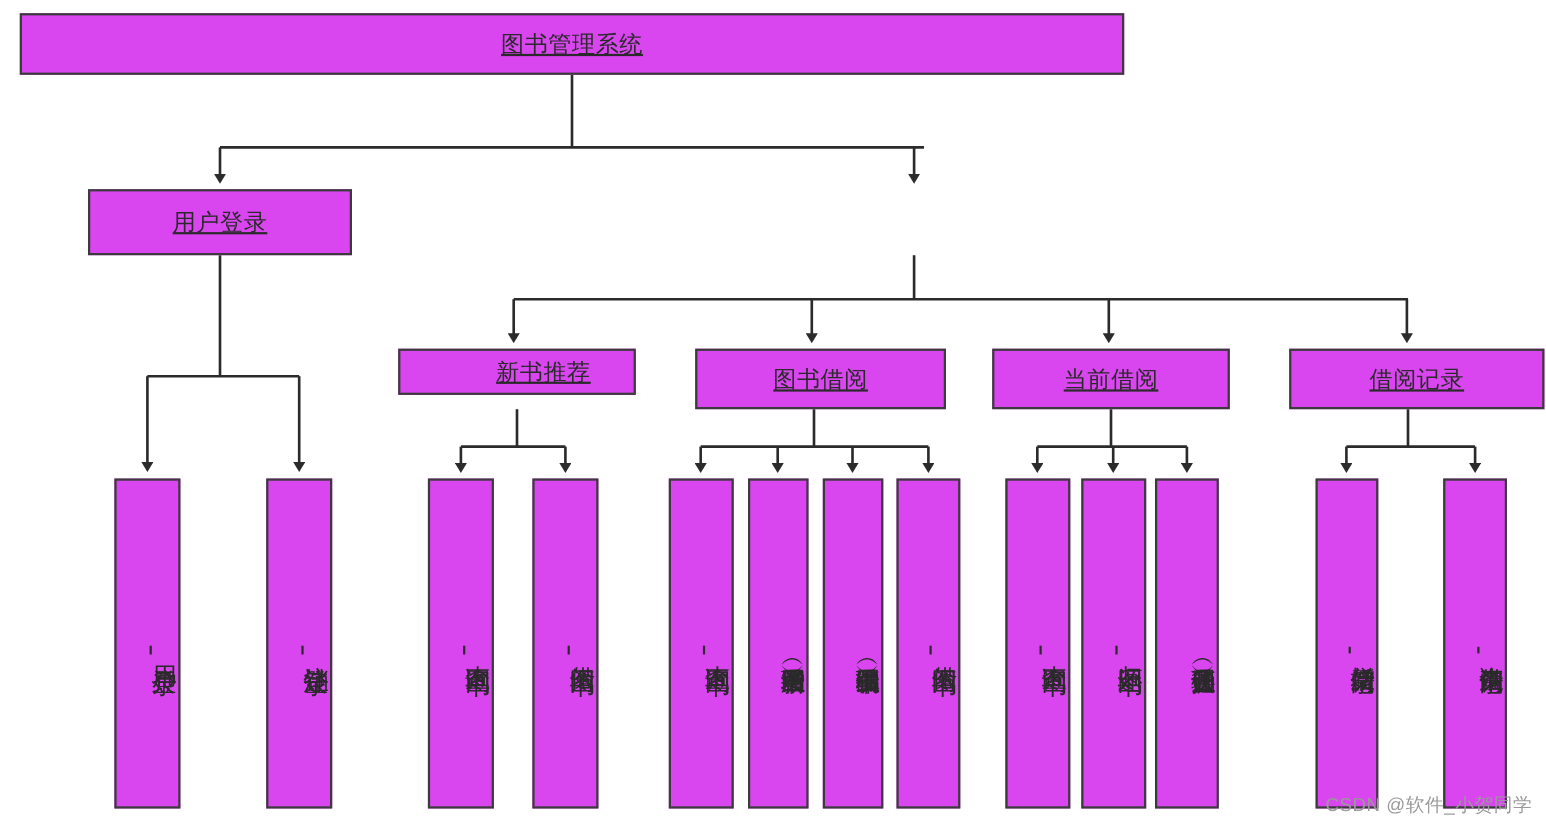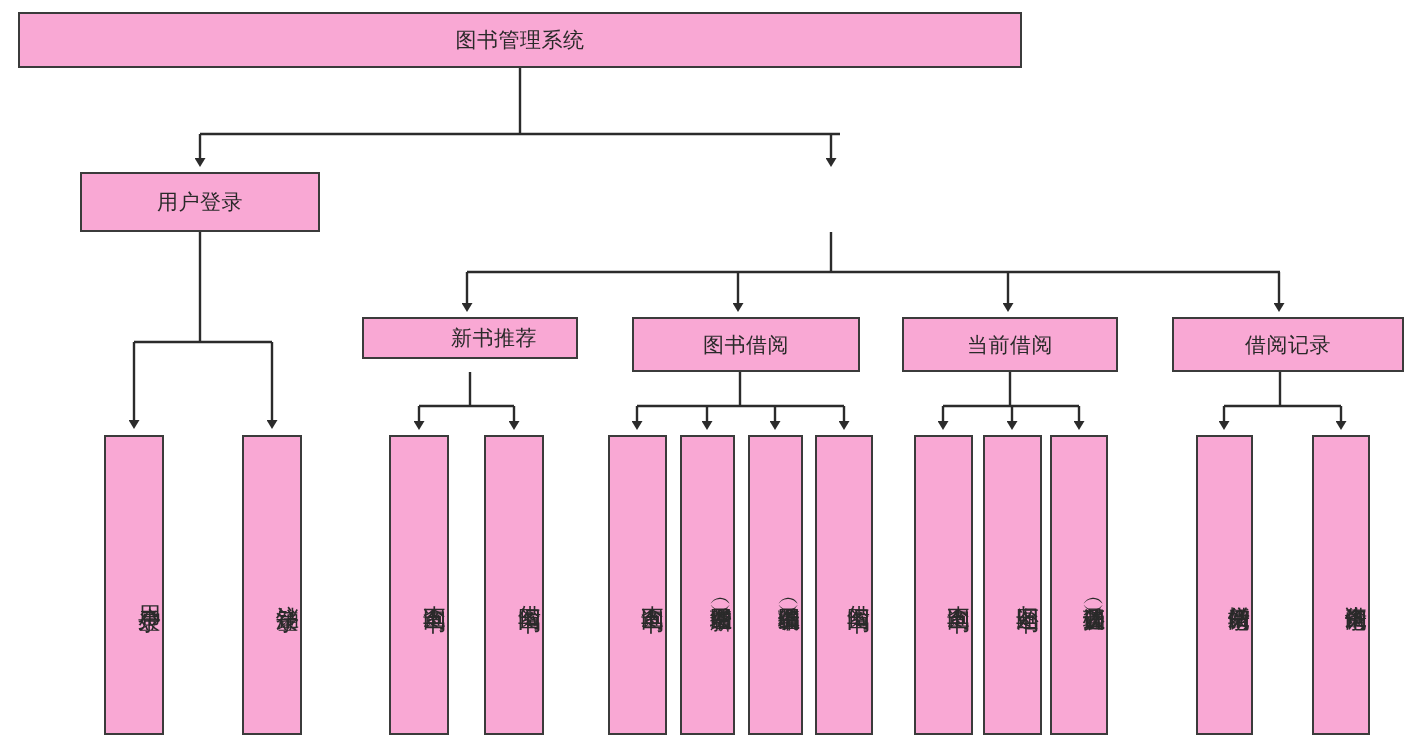--- a/index.html
+++ b/index.html
@@ -21,26 +21,27 @@
   #diagram-svg {
     position: absolute;
     left: 0;
     top: 0;
     width: 1405px;
     height: 747px;
   }
   .node-box {
     position: absolute;
     box-sizing: border-box;
-    background: #f9a8d4;
+    background: #d946ef;
     border: 2px solid #3b3b3b;
     display: flex;
     align-items: center;
     justify-content: center;
     color: #2a2a2a;
+    text-decoration: underline;
   }
   .node-box.horizontal {
     writing-mode: horizontal-tb;
     font-size: 21px;
     letter-spacing: 0.5px;
   }
   .node-box.vertical {
     writing-mode: vertical-rl;
     text-orientation: upright;
     font-size: 23px;
@@ -193,14 +194,15 @@
     <span class="label">确认归还（管理员）</span>
   </div>
 
   <div class="node-box vertical" style="left:1196px; top:435px; width:57px; height:300px; font-size:22px; letter-spacing:1px;">
     <span class="label">新增借阅记录</span>
   </div>
   <div class="node-box vertical" style="left:1312px; top:435px; width:58px; height:300px; font-size:22px; letter-spacing:1px;">
     <span class="label">查询借阅记录</span>
   </div>
 
+  <div id="watermark">CSDN @软件_小贺同学</div>
 
 </div>
 
 </body></html>

